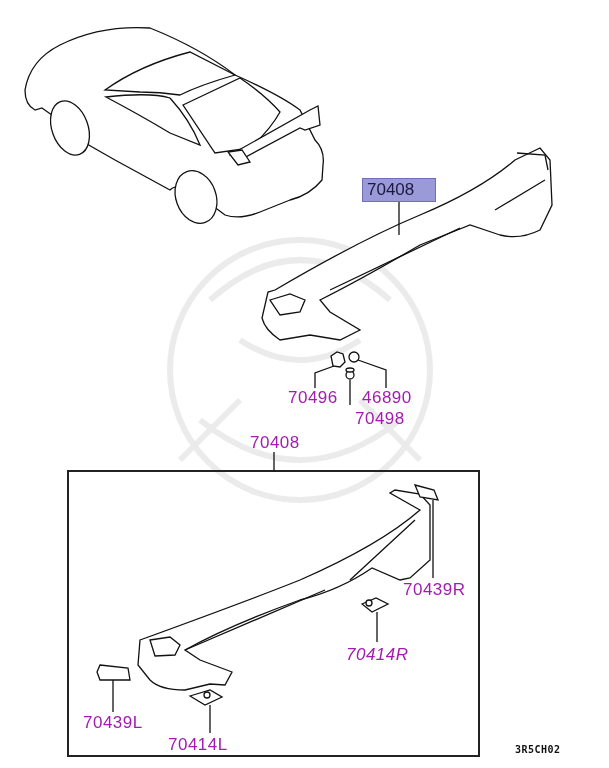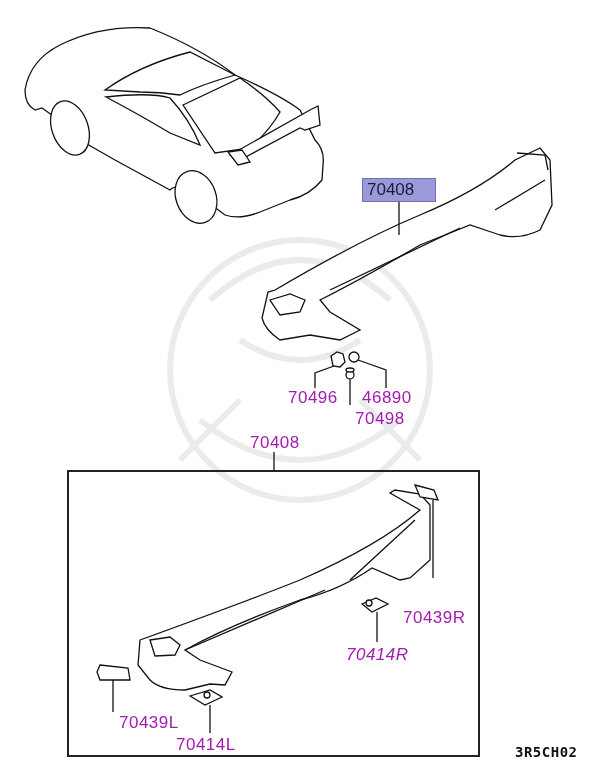--- a/index.html
+++ b/index.html
@@ -1,21 +1,21 @@
 <!DOCTYPE html>
 <html><head>
 <meta charset="utf-8">
 <style>
   html, body { margin: 0; padding: 0; background: #ffffff; }
   body { width: 609px; height: 768px; position: relative; overflow: hidden; font-family: "Liberation Sans", sans-serif; }
   #diagram { position: absolute; left: 0; top: 0; width: 609px; height: 768px; }
   .lbl { position: absolute; font-family: "Liberation Sans", sans-serif; font-size: 17px; color: #a21caf; letter-spacing: 0.5px; line-height: 1; white-space: nowrap; }
   .lbl.clickable { cursor: pointer; }
   .hl { position: absolute; background: #9a9ad9; border: 1px solid #6f6fb8; color: #1a1a40; font-size: 17px; padding: 2px 4px; line-height: 1; box-sizing: border-box; }
-  .code { position: absolute; font-family: "DejaVu Sans Mono", monospace; font-weight: bold; font-size: 14px; color: #111; letter-spacing: 0.5px; }
+  .code { position: absolute; font-family: "DejaVu Sans Mono", monospace; font-weight: bold; font-size: 10px; color: #111; letter-spacing: 0.5px; }
 </style>
 </head>
 <body>
 
 <svg id="diagram" viewBox="0 0 609 768" xmlns="http://www.w3.org/2000/svg">
 
   <g stroke="#ebebeb" stroke-width="6" fill="none">
     <circle cx="300" cy="370" r="130"></circle>
     <path d="M210 300 Q300 220 390 300"></path>
     <path d="M200 420 Q300 500 400 420"></path>
@@ -77,17 +77,17 @@
     <path d="M377 612 L377 642"></path>
     <path d="M433 500 L433 578"></path>
   </g>
 </svg>
 
 <div class="hl" style="left:362px;top:178px;width:74px;height:24px;">70408</div>
 <div class="lbl clickable" style="left:288px;top:389px;">70496</div>
 <div class="lbl clickable" style="left:362px;top:389px;">46890</div>
 <div class="lbl clickable" style="left:327px;top:410px;margin-left:28px;">70498</div>
 <div class="lbl clickable" style="left:250px;top:434px;">70408</div>
-<div class="lbl clickable" style="left:403px;top:581px;margin-top:28px;">70439R</div>
+<div class="lbl clickable" style="left:403px;top:581px;">70439R</div>
 <div class="lbl clickable" style="left:346px;top:646px;font-style:italic;">70414R</div>
-<div class="lbl clickable" style="left:83px;top:714px;margin-left:36px;">70439L</div>
-<div class="lbl clickable" style="left:176px;top:736px;text-align:right;">70414L</div>
+<div class="lbl clickable" style="left:83px;top:714px;">70439L</div>
+<div class="lbl clickable" style="left:168px;top:736px;text-align:right;">70414L</div>
 <div class="code" style="left:515px;top:744px;">3R5CH02</div>
 
 </body></html>

